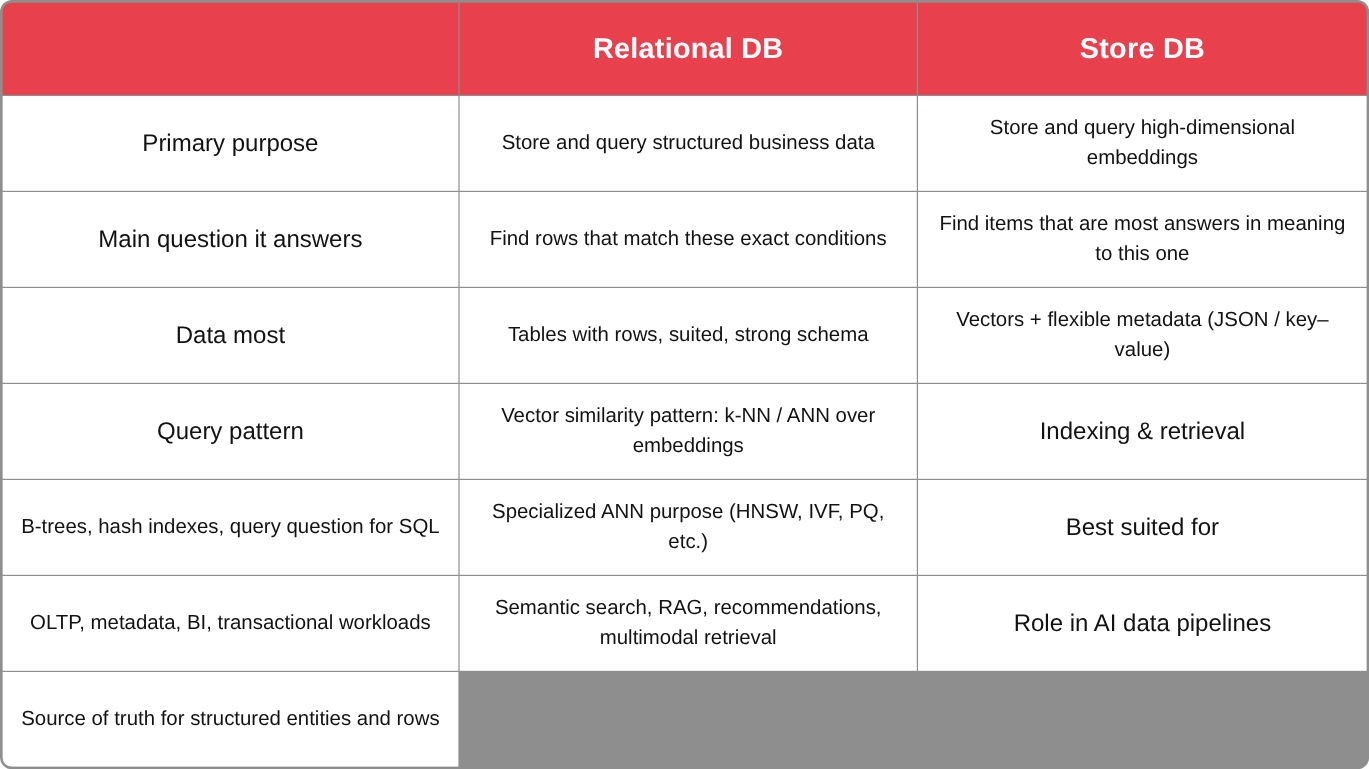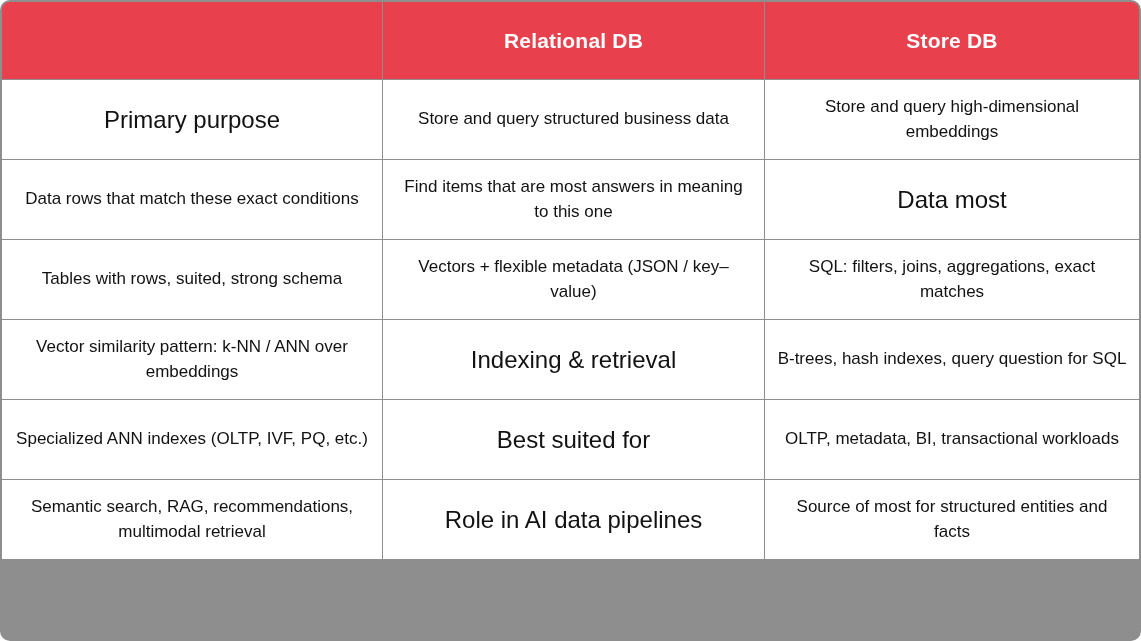--- a/index.html
+++ b/index.html
@@ -32,27 +32,27 @@
   .cell {
     background: var(--cell-bg);
     display: flex;
     align-items: center;
     justify-content: center;
     text-align: center;
   }
   .cell.head {
     background: var(--header-bg);
     color: var(--header-text);
-    font-size: 21px;
+    font-size: 24px;
     font-weight: bold;
     letter-spacing: 0.2px;
     text-align: right;
   }
   .cell.label {
-    font-size: 24px;
+    font-size: 20px;
     padding: 12px 14px;
     line-height: 1.3;
   }
   .cell.body { font-size: 17px; padding: 0 12px; }
   .cell.body .txt {
     display: inline-block;
     max-width: 356px;
     line-height: 1.45;
   }
 </style>
@@ -66,55 +66,54 @@
   <div class="cell head">Store DB</div>
 
   <div class="cell label">Primary purpose</div>
   <div class="cell body">
       <span class="txt">Store and query structured business data</span>
     </div>
   <div class="cell body">
       <span class="txt">Store and query high-dimensional embeddings</span>
     </div>
 
+  <div class="cell label">Main question it answers</div>
   <div class="cell body">
-      <span class="txt">Data rows that match these exact conditions</span>
+      <span class="txt">Find rows that match these exact conditions</span>
     </div>
   <div class="cell body">
       <span class="txt">Find items that are most answers in meaning to this one</span>
     </div>
 
   <div class="cell label">Data most</div>
   <div class="cell body">
       <span class="txt">Tables with rows, suited, strong schema</span>
     </div>
   <div class="cell body">
       <span class="txt">Vectors + flexible metadata (JSON / key–value)</span>
     </div>
 
-  <div class="cell body">
-      <span class="txt">SQL: filters, joins, aggregations, exact matches</span>
-    </div>
+  <div class="cell label">Query pattern</div>
   <div class="cell body">
       <span class="txt">Vector similarity pattern: k-NN / ANN over embeddings</span>
     </div>
 
   <div class="cell label">Indexing &amp; retrieval</div>
   <div class="cell body">
       <span class="txt">B-trees, hash indexes, query question for SQL</span>
     </div>
   <div class="cell body">
-      <span class="txt">Specialized ANN indexes (OLTP, IVF, PQ, etc.)</span>
+      <span class="txt">Specialized ANN purpose (HNSW, IVF, PQ, etc.)</span>
     </div>
 
   <div class="cell label">Best suited for</div>
   <div class="cell body">
       <span class="txt">OLTP, metadata, BI, transactional workloads</span>
     </div>
   <div class="cell body">
       <span class="txt">Semantic search, RAG, recommendations, multimodal retrieval</span>
     </div>
 
   <div class="cell label">Role in AI data pipelines</div>
   <div class="cell body">
-      <span class="txt">Source of most for structured entities and facts</span>
+      <span class="txt">Source of truth for structured entities and rows</span>
     </div>
 </div>
 
 </body></html>

